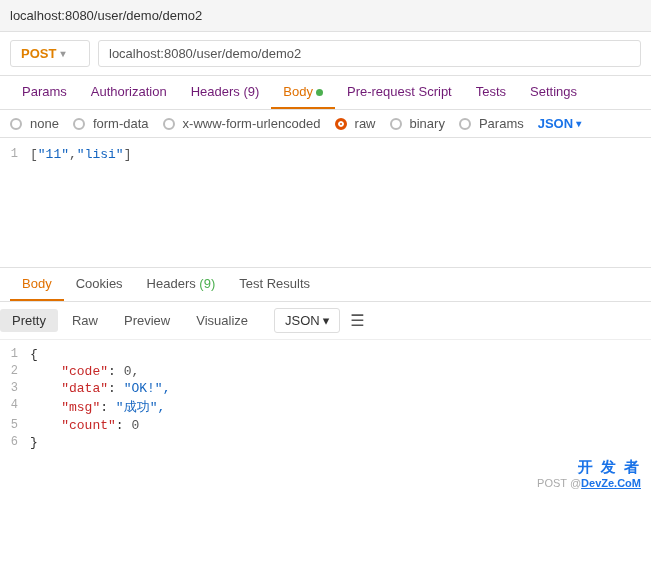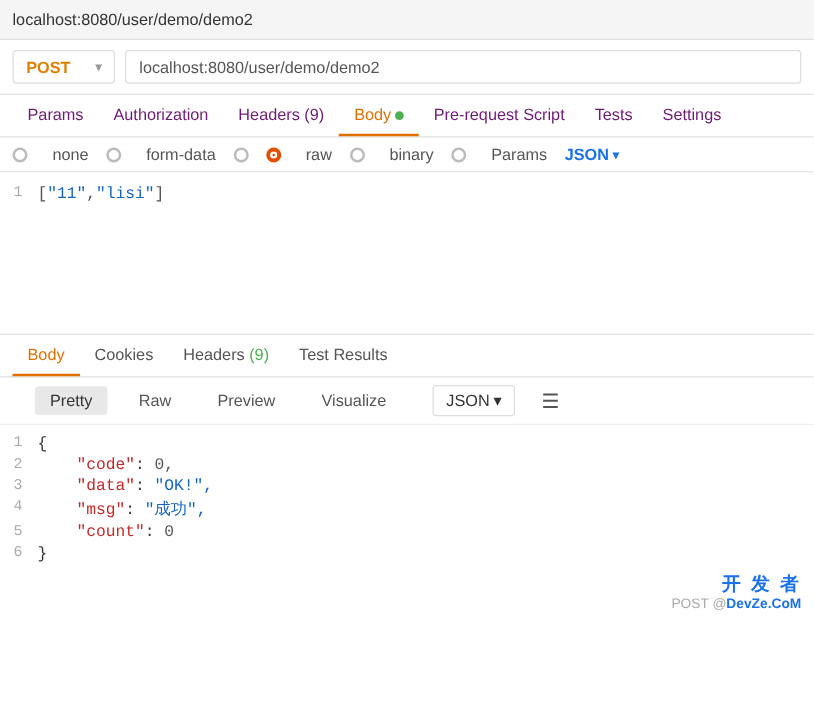--- a/index.html
+++ b/index.html
@@ -23,21 +23,21 @@
       display: flex;
       align-items: center;
       padding: 8px 10px;
       border-bottom: 1px solid #e0e0e0;
       gap: 8px;
     }
 
     .method-select {
       display: flex;
       align-items: center;
-      gap: 20px;
+      gap: 4px;
       padding: 5px 10px;
       border: 1px solid #ddd;
       border-radius: 3px;
       background: #fff;
       cursor: pointer;
       font-weight: 600;
       font-size: 13px;
       color: #e08000;
       min-width: 80px;
     }
@@ -94,21 +94,21 @@
       align-items: center;
       padding: 6px 10px;
       border-bottom: 1px solid #e0e0e0;
       gap: 14px;
       flex-wrap: wrap;
     }
 
     .radio-option {
       display: flex;
       align-items: center;
-      gap: 20px;
+      gap: 8px;
       cursor: pointer;
       font-size: 13px;
       color: #555;
     }
 
     .radio-circle {
       width: 12px;
       height: 12px;
       border-radius: 50%;
       border: 2px solid #bbb;
@@ -193,23 +193,23 @@
       border-bottom: 2px solid #e07000;
     }
 
     .response-tab .badge-green {
       color: #4caf50;
     }
 
     .response-view-row {
       display: flex;
       align-items: center;
-      padding: 6px 28px;
+      padding: 6px 0;
       border-bottom: 1px solid #eee;
-      gap: 13px;
+      gap: 2px;
     }
 
     .view-btn {
       padding: 4px 12px;
       font-size: 13px;
       cursor: pointer;
       border-radius: 3px;
       color: #555;
       background: #fff;
       border: none;
@@ -303,20 +303,21 @@
     <label class="radio-option">
       <span class="radio-circle unselected"></span>
       <span>none</span>
     </label>
     <label class="radio-option">
       <span class="radio-circle unselected"></span>
       <span>form-data</span>
     </label>
     <label class="radio-option">
       <span class="radio-circle unselected"></span>
+      <span>x-www-form-urlencoded</span>
     </label>
     <label class="radio-option">
       <span class="radio-circle selected-raw"></span>
       <span>raw</span>
     </label>
     <label class="radio-option">
       <span class="radio-circle unselected"></span>
       <span>binary</span>
     </label>
     <label class="radio-option">
@@ -405,18 +406,18 @@
     <div class="code-line">
       <span class="line-number">6</span>
       <span class="code-content bracket">}</span>
     </div>
   </div>
 
   <div style="position:relative; height:36px;">
     <div style="position:absolute; right:10px; bottom:4px; text-align:right;">
       <div style="font-size:15px; font-weight:bold; color:#1a73e8; letter-spacing:2px;">开 发 者</div>
       <div style="font-size:11px; color:#aaa;">
-        <span>POST @</span><span style="font-weight:bold; color:#1a73e8;">DevZe.CoM</span>
+        <span>POST @</span><span style="font-weight:bold; color:#1a73e8;text-decoration:underline;">DevZe.CoM</span>
       </div>
     </div>
   </div>
 
 </div>
 
 </body></html>

